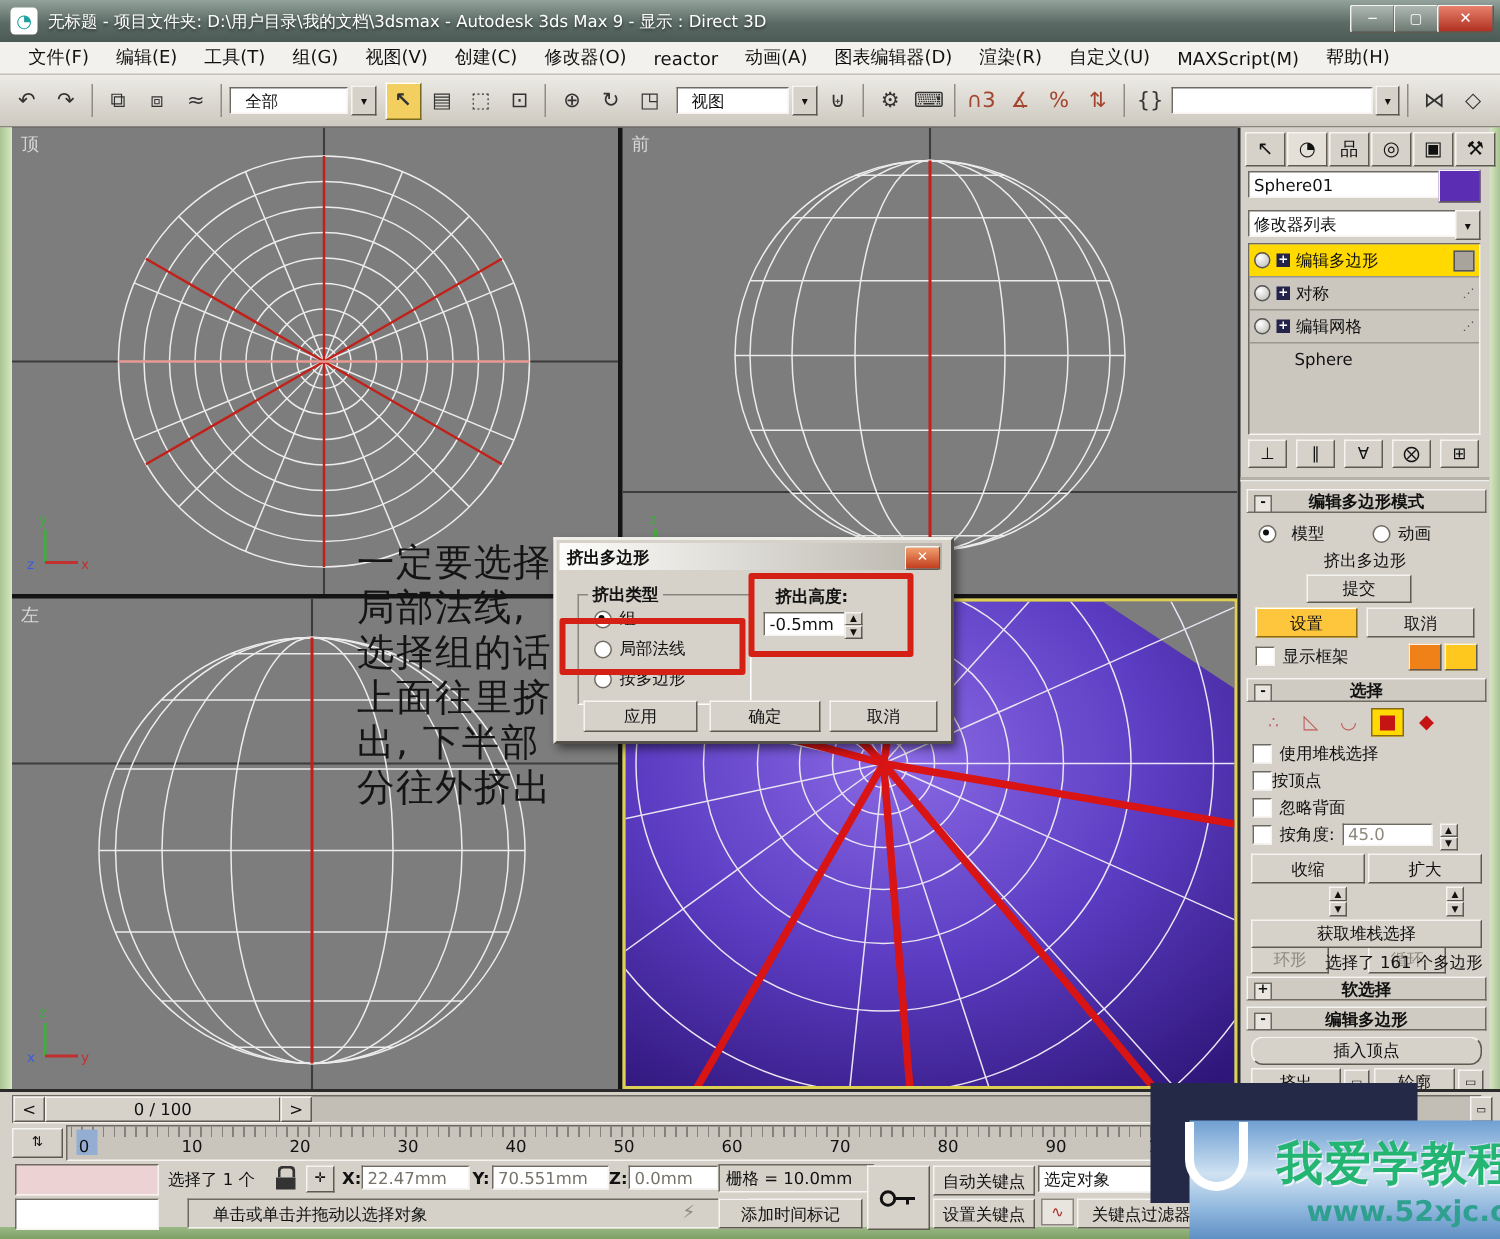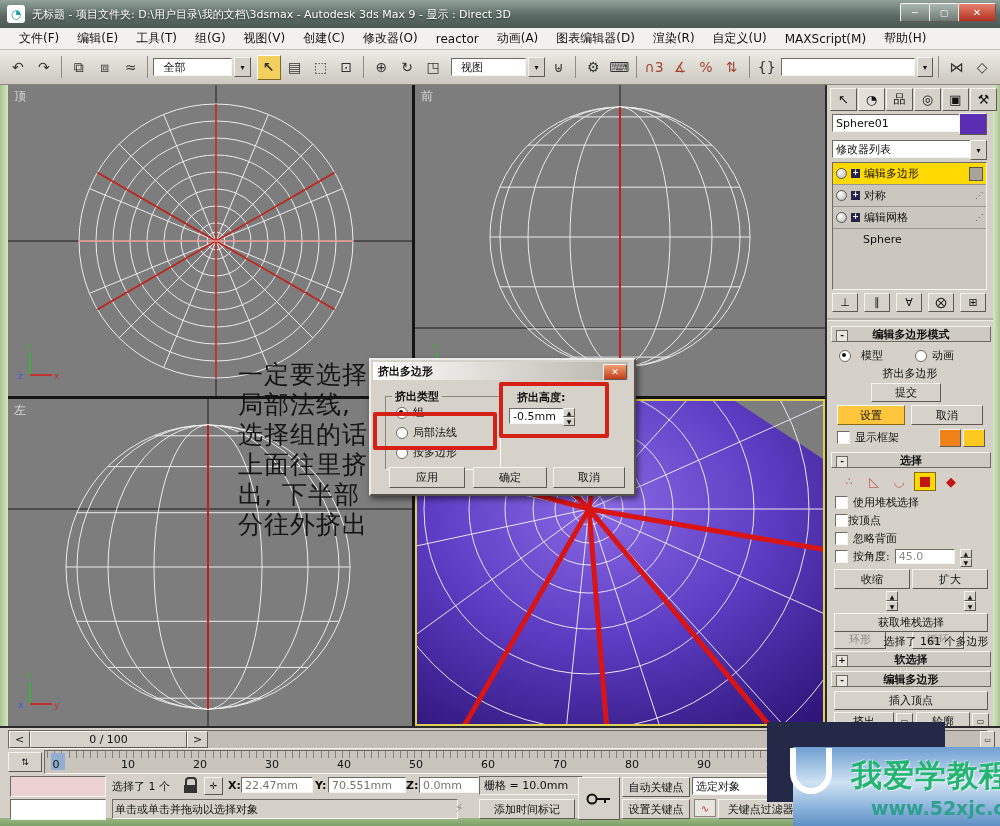--- a/index.html
+++ b/index.html
@@ -490,21 +490,21 @@
 
     <div class="hdr abs" style="left:4px;top:566px;width:160px;height:16px;box-sizing:border-box;">
       <span class="pm">+</span>
       <span>软选择</span>
     </div>
 
     <div class="hdr abs" style="left:4px;top:586px;width:160px;height:16px;box-sizing:border-box;">
       <span class="pm">-</span>
       <span>编辑多边形</span>
     </div>
-    <div class="btn" style="position:absolute;left:7px;top:606px;width:152px;height:17px;">
+    <div class="btn" style="position:absolute;left:7px;top:606px;width:152px;height:17px;border-radius:8px;">
       <span>插入顶点</span>
     </div>
     <div class="btn" style="position:absolute;left:7px;top:627px;width:58px;height:17px;">
       <span>挤出</span>
     </div>
     <span class="sq" style="position:absolute;left:69px;top:628px;">▭</span>
     <div class="btn" style="position:absolute;left:89px;top:627px;width:52px;height:17px;">
       <span>轮廓</span>
     </div>
     <span class="sq" style="position:absolute;left:145px;top:628px;">▭</span>
@@ -560,21 +560,21 @@
     </div>
     <span class="abs lbl" style="left:406px;top:51px;font-weight:bold;">Z:</span>
     <div class="field abs" style="left:419px;top:49px;width:52px;height:14px;color:#77736b;">
       <span>0.0mm</span>
     </div>
     <div class="abs sunken" style="left:479px;top:48px;width:94px;height:17px;display:flex;align-items:center;padding:0 4px;background:#d5d1c8;">
       <span style="white-space:nowrap;">栅格 = 10.0mm</span>
     </div>
 
     <div class="sunken abs" style="left:10px;top:71px;width:94px;height:19px;background:#fff;"></div>
-    <div class="abs sunken" style="left:112px;top:71px;width:340px;height:18px;display:flex;align-items:center;padding:0 2px;background:#d5d1c8;">
+    <div class="abs sunken" style="left:125px;top:71px;width:340px;height:18px;display:flex;align-items:center;padding:0 16px;background:#d5d1c8;">
       <span style="white-space:nowrap;">单击或单击并拖动以选择对象</span>
     </div>
     <span class="abs" style="left:455px;top:73px;color:#8d897f;font-size:12px;">⚡</span>
     <div class="btn abs" style="left:479px;top:71px;width:94px;height:18px;">
       <span>添加时间标记</span>
     </div>
 
     <div class="btn abs" style="left:578px;top:49px;width:40px;height:41px;">
       <svg width="26" height="14">
           <circle cx="6" cy="7" r="4.5" fill="none" stroke="#111" stroke-width="2"></circle>

